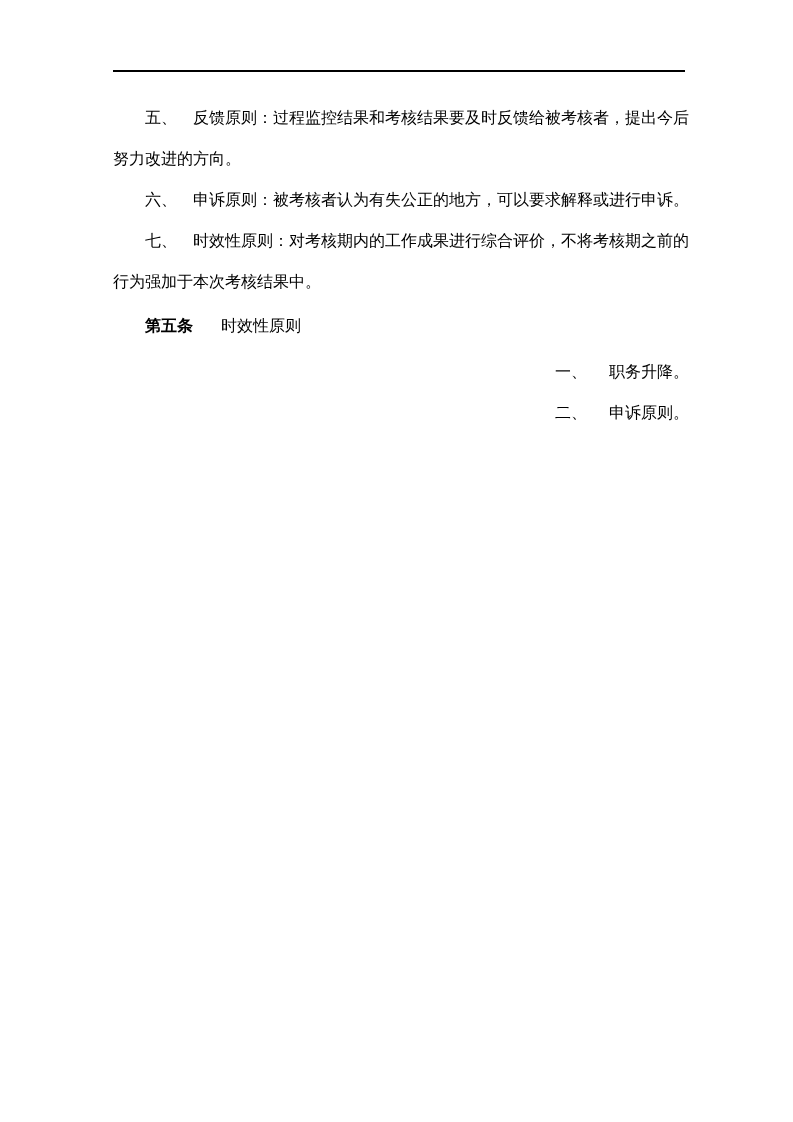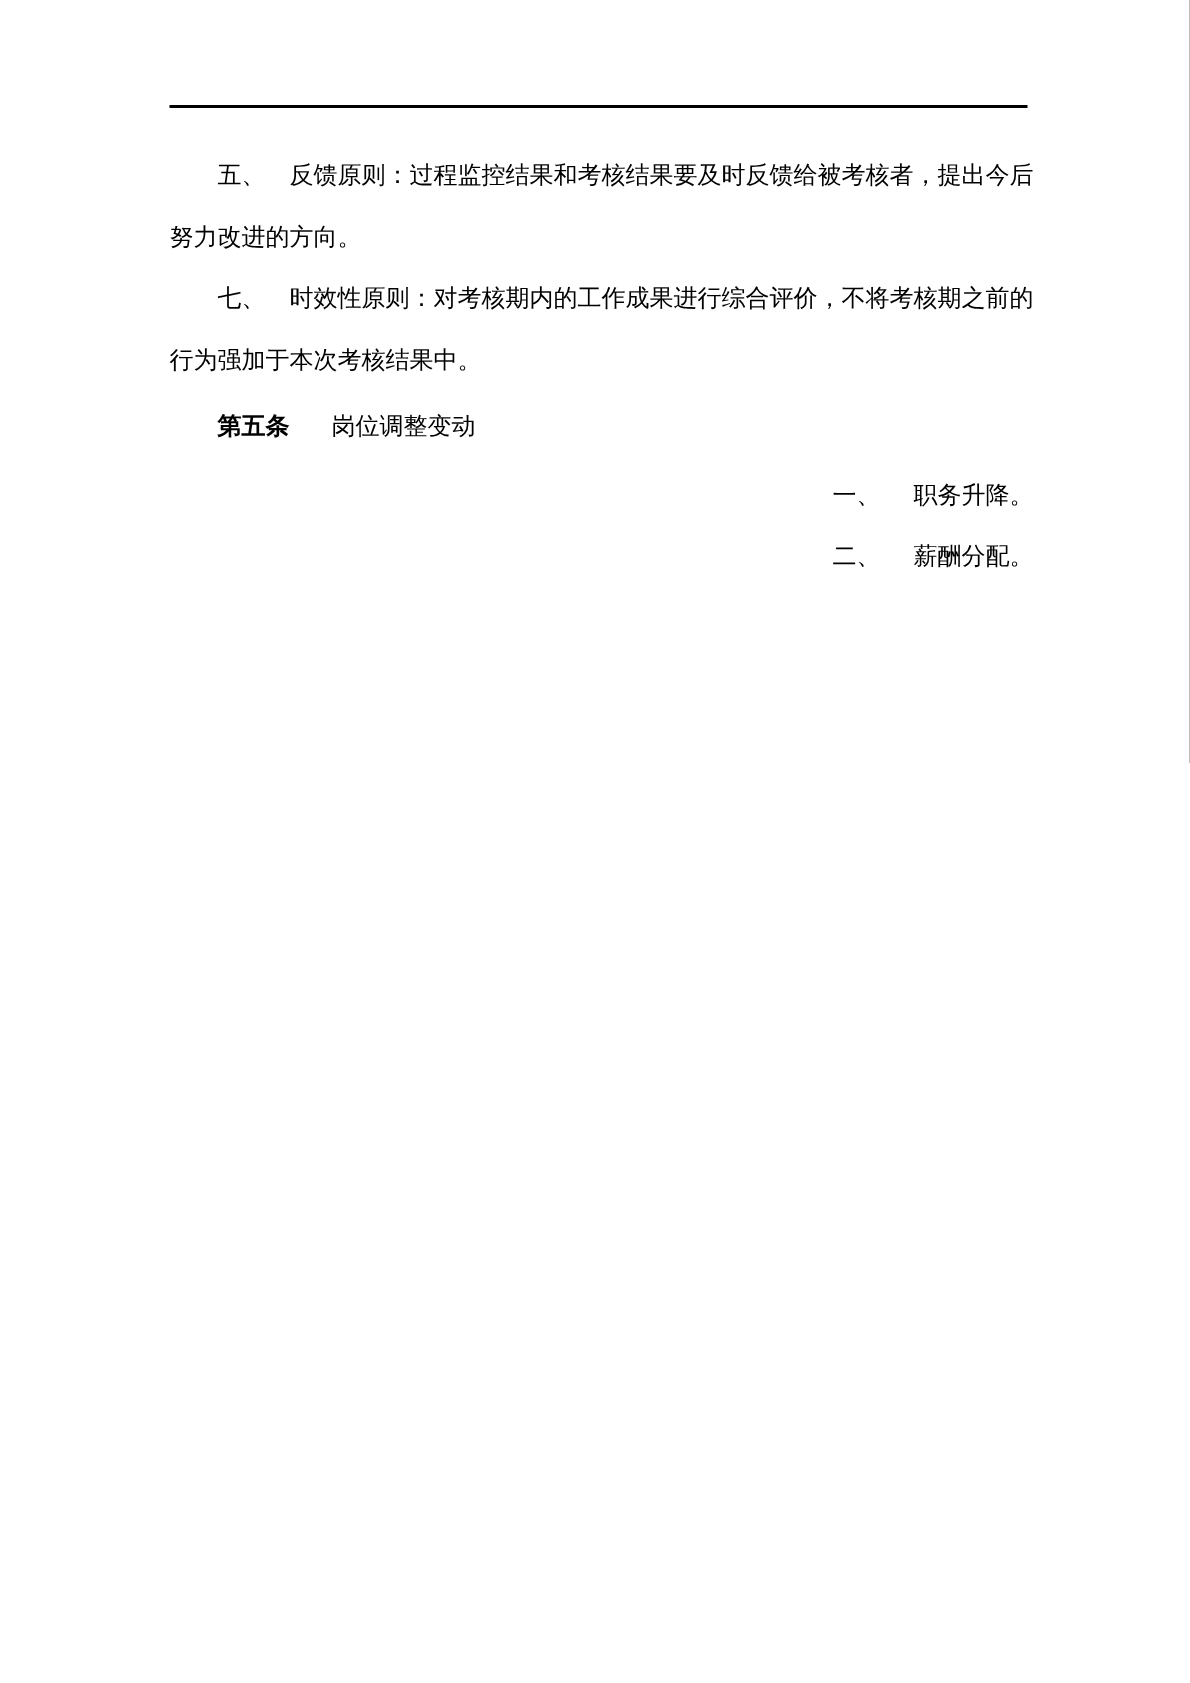--- a/index.html
+++ b/index.html
@@ -65,27 +65,28 @@
 <body>
 
 <div class="page">
 
   <div class="header-rule"></div>
 
   <div class="content">
 
     <p class="para"><span class="num">五、</span><span>反馈原则：过程监控结果和考核结果要及时反馈给被考核者，提出今后努力改进的方向。</span></p>
 
+    <p class="para"><span class="num">六、</span><span>申诉原则：被考核者认为有失公正的地方，可以要求解释或进行申诉。</span></p>
 
     <p class="para"><span class="num">七、</span><span>时效性原则：对考核期内的工作成果进行综合评价，不将考核期之前的行为强加于本次考核结果中。</span></p>
 
-    <p class="heading"><span class="num">第五条</span><span>岗位调整变动</span></p>
+    <p class="heading"><span class="num">第五条</span><span>时效性原则</span></p>
 
     <p class="list-item"><span class="num">一、</span><span>职务升降。</span></p>
 
-    <p class="list-item"><span class="num">二、</span><span>薪酬分配。</span></p>
+    <p class="list-item"><span class="num">二、</span><span>申诉原则。</span></p>
 
 
 
 
 
   </div>
 </div>
 
 </body></html>

